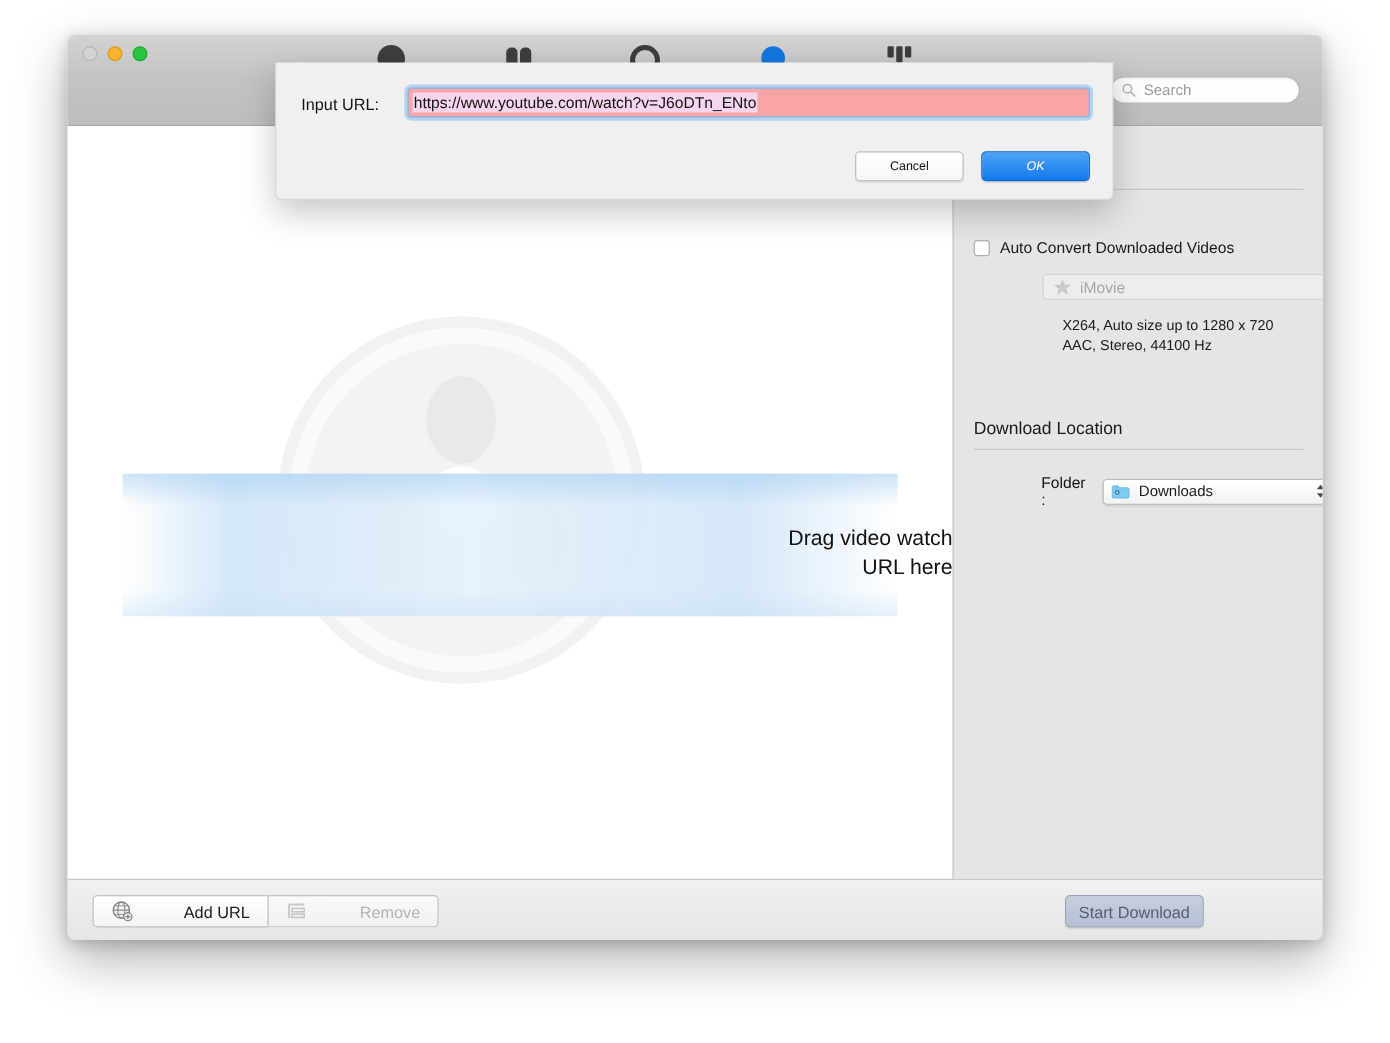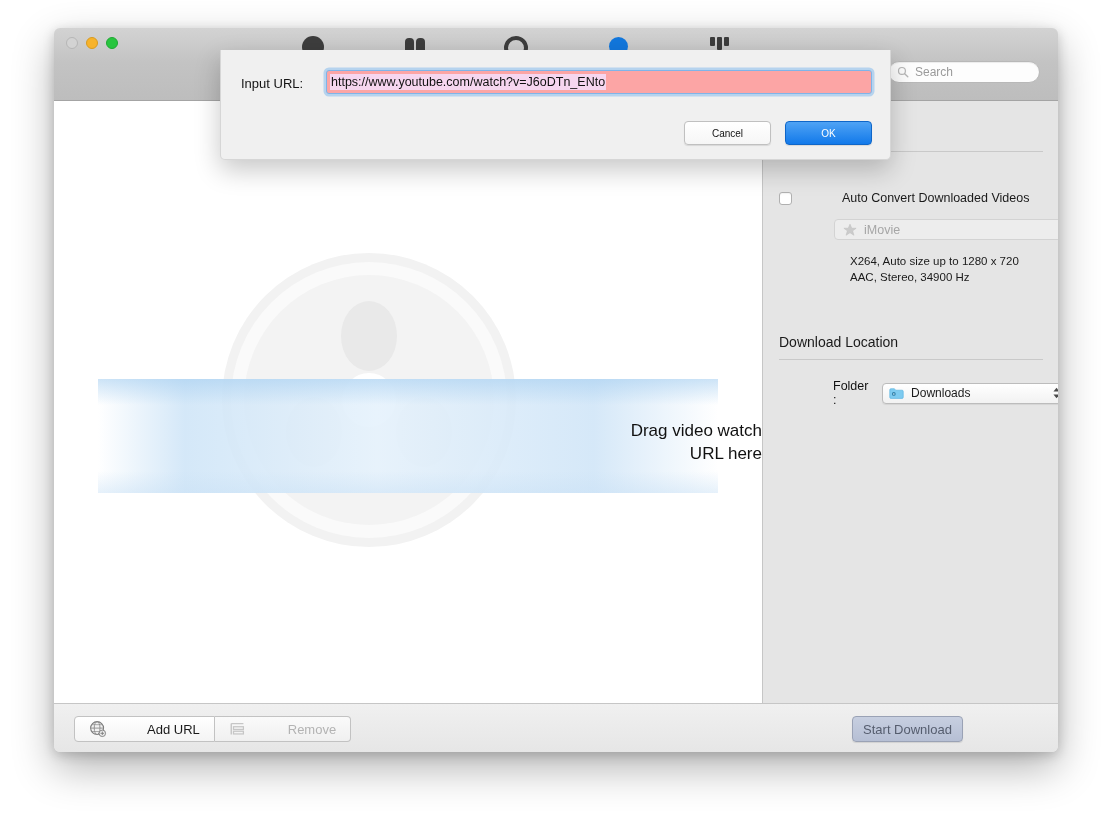--- a/index.html
+++ b/index.html
@@ -286,21 +286,20 @@
     width: 13px; height: 13px;
     border: 1px solid #b0b0b0;
     border-radius: 3px;
     background: #ffffff;
     box-sizing: border-box;
     box-shadow: inset 0 1px 1px rgba(0,0,0,0.05);
   }
   .checkbox-label {
     font-size: 12.5px;
     color: #1a1a1a;
-    margin-left: 42px;
   }
 
   .combo-disabled {
     position: absolute;
     left: 71px;
     width: 258px;
     height: 21px;
     background: #ededed;
     border: 1px solid #d3d3d3;
     border-radius: 4px;
@@ -479,20 +478,21 @@
   }
   .sheet-btn.cancel {
     background: linear-gradient(to bottom, #ffffff, #f6f6f6);
     border: 1px solid #c0c0c0;
     color: #111111;
   }
   .sheet-btn.ok {
     background: linear-gradient(to bottom, #4fa3f5, #1279ea);
     border: 1px solid #0f66c8;
     color: #ffffff;
+    font-style: italic;
   }
 </style>
 </head>
 <body>
 
 <div id="root">
 
   <div class="app-window">
 
     <div class="titlebar">
@@ -561,21 +561,21 @@
 
         <div class="combo-disabled" style="top:118px;">
           <svg class="star-icon" viewBox="0 0 24 24">
             <polygon points="12,2 15,9 22.5,9 16.5,13.5 18.7,21 12,16.6 5.3,21 7.5,13.5 1.5,9 9,9" fill="#8e8e8e" stroke="#6f6f6f" stroke-width="1"></polygon>
           </svg>
           <span class="combo-disabled-label">iMovie</span>
         </div>
 
         <div class="codec-info" style="top:152px;">
           <div>X264, Auto size up to 1280 x 720</div>
-          <div>AAC, Stereo, 34900 Hz</div>
+          <div>AAC, Stereo, 44100 Hz</div>
         </div>
 
         <div class="sb-section-title" style="top:233px;">Download Location</div>
 
         <div class="sb-rule" style="top:258px;"></div>
 
         <div class="folder-row" style="top:278px;">
           <span class="folder-label">Folder :</span>
           <div class="popup-button">
             <svg class="folder-icon" viewBox="0 0 20 16">

